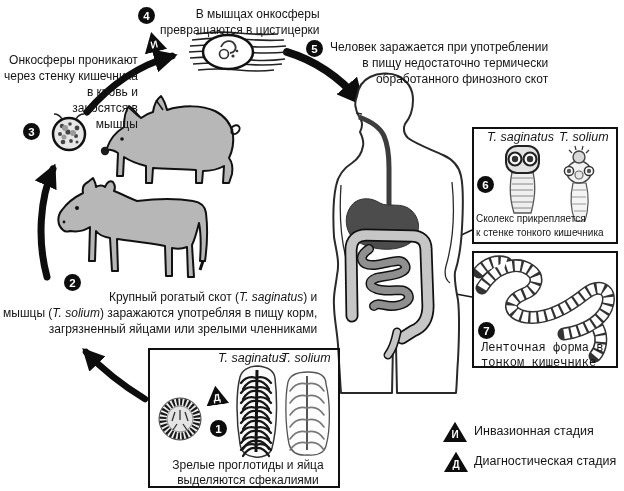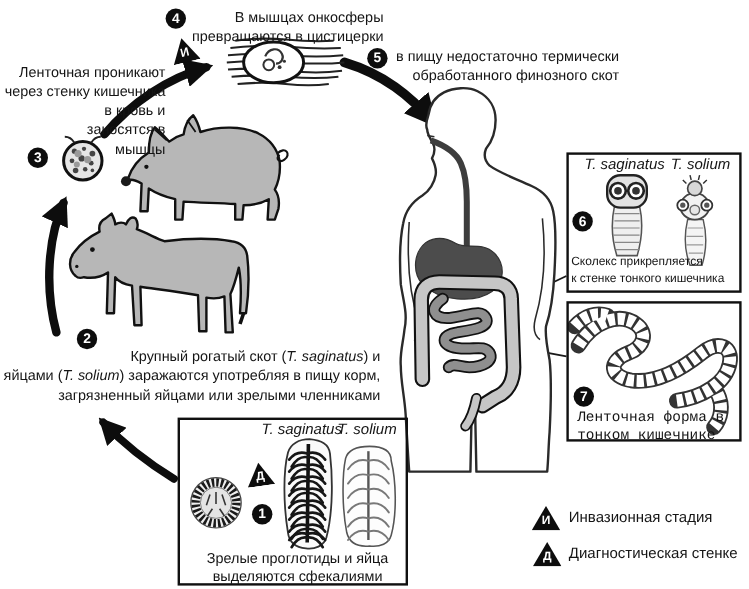--- a/index.html
+++ b/index.html
@@ -230,41 +230,42 @@
     <div>превращаются в цистицерки</div>
   </div>
   <div class="abs ovl tri" style="left:142px; top:31px; width:23px; height:21px; transform:rotate(-14deg);">
     <span>И</span>
     </div>
 
   <div class="abs ovl num" style="left:306px; top:40px;">
     <span>5</span>
     </div>
   <div class="abs ovl txt" style="left:330px; top:39px;">
+    <div>Человек заражается при употреблении</div>
     <div>в пищу недостаточно термически</div>
     <div>обработанного финозного скот</div>
   </div>
 
   <div class="abs ovl txt" style="left:4px; top:52px;">
-    <div>Ленточная проникают</div>
+    <div>Онкосферы проникают</div>
     <div>через стенку кишечника</div>
     <div>в кровь и</div>
     <div>заносятся в</div>
     <div>мышцы</div>
   </div>
   <div class="abs ovl num" style="left:23px; top:123px;">
     <span>3</span>
     </div>
 
   <div class="abs ovl num" style="left:64px; top:274px;">
     <span>2</span>
     </div>
   <div class="abs ovl txt" style="left:3px; top:289px;">
     <div><span>Крупный рогатый скот (</span><i>T. saginatus</i><span>) и</span></div>
-    <div><span>яйцами (</span><i>T. solium</i><span>) заражаются употребляя в пищу корм,</span></div>
+    <div><span>мышцы (</span><i>T. solium</i><span>) заражаются употребляя в пищу корм,</span></div>
     <div>загрязненный яйцами или зрелыми членниками</div>
   </div>
 
   <i class="abs ovl sp" style="left:218px; top:351px;">T. saginatus</i>
   <i class="abs ovl sp" style="left:281px; top:351px;">T. solium</i>
   <div class="abs ovl tri" style="left:205px; top:385px; width:23px; height:20px; transform:rotate(-8deg);">
     <span>Д</span>
     </div>
   <div class="abs ovl num" style="left:210px; top:420px;">
     <span>1</span>
@@ -292,15 +293,15 @@
     <div>тонком кишечнике</div>
   </div>
 
   <div class="abs ovl tri" style="left:443px; top:421px; width:24px; height:21px;">
     <span>И</span>
     </div>
   <span class="abs ovl lg" style="left:474px; top:424px;text-align:right;">Инвазионная стадия</span>
   <div class="abs ovl tri" style="left:444px; top:451px; width:24px; height:21px;">
     <span>Д</span>
     </div>
-  <span class="abs ovl lg" style="left:474px; top:454px;">Диагностическая стенке</span>
+  <span class="abs ovl lg" style="left:474px; top:454px;">Диагностическая стадия</span>
 
 </div>
 
 </body></html>

